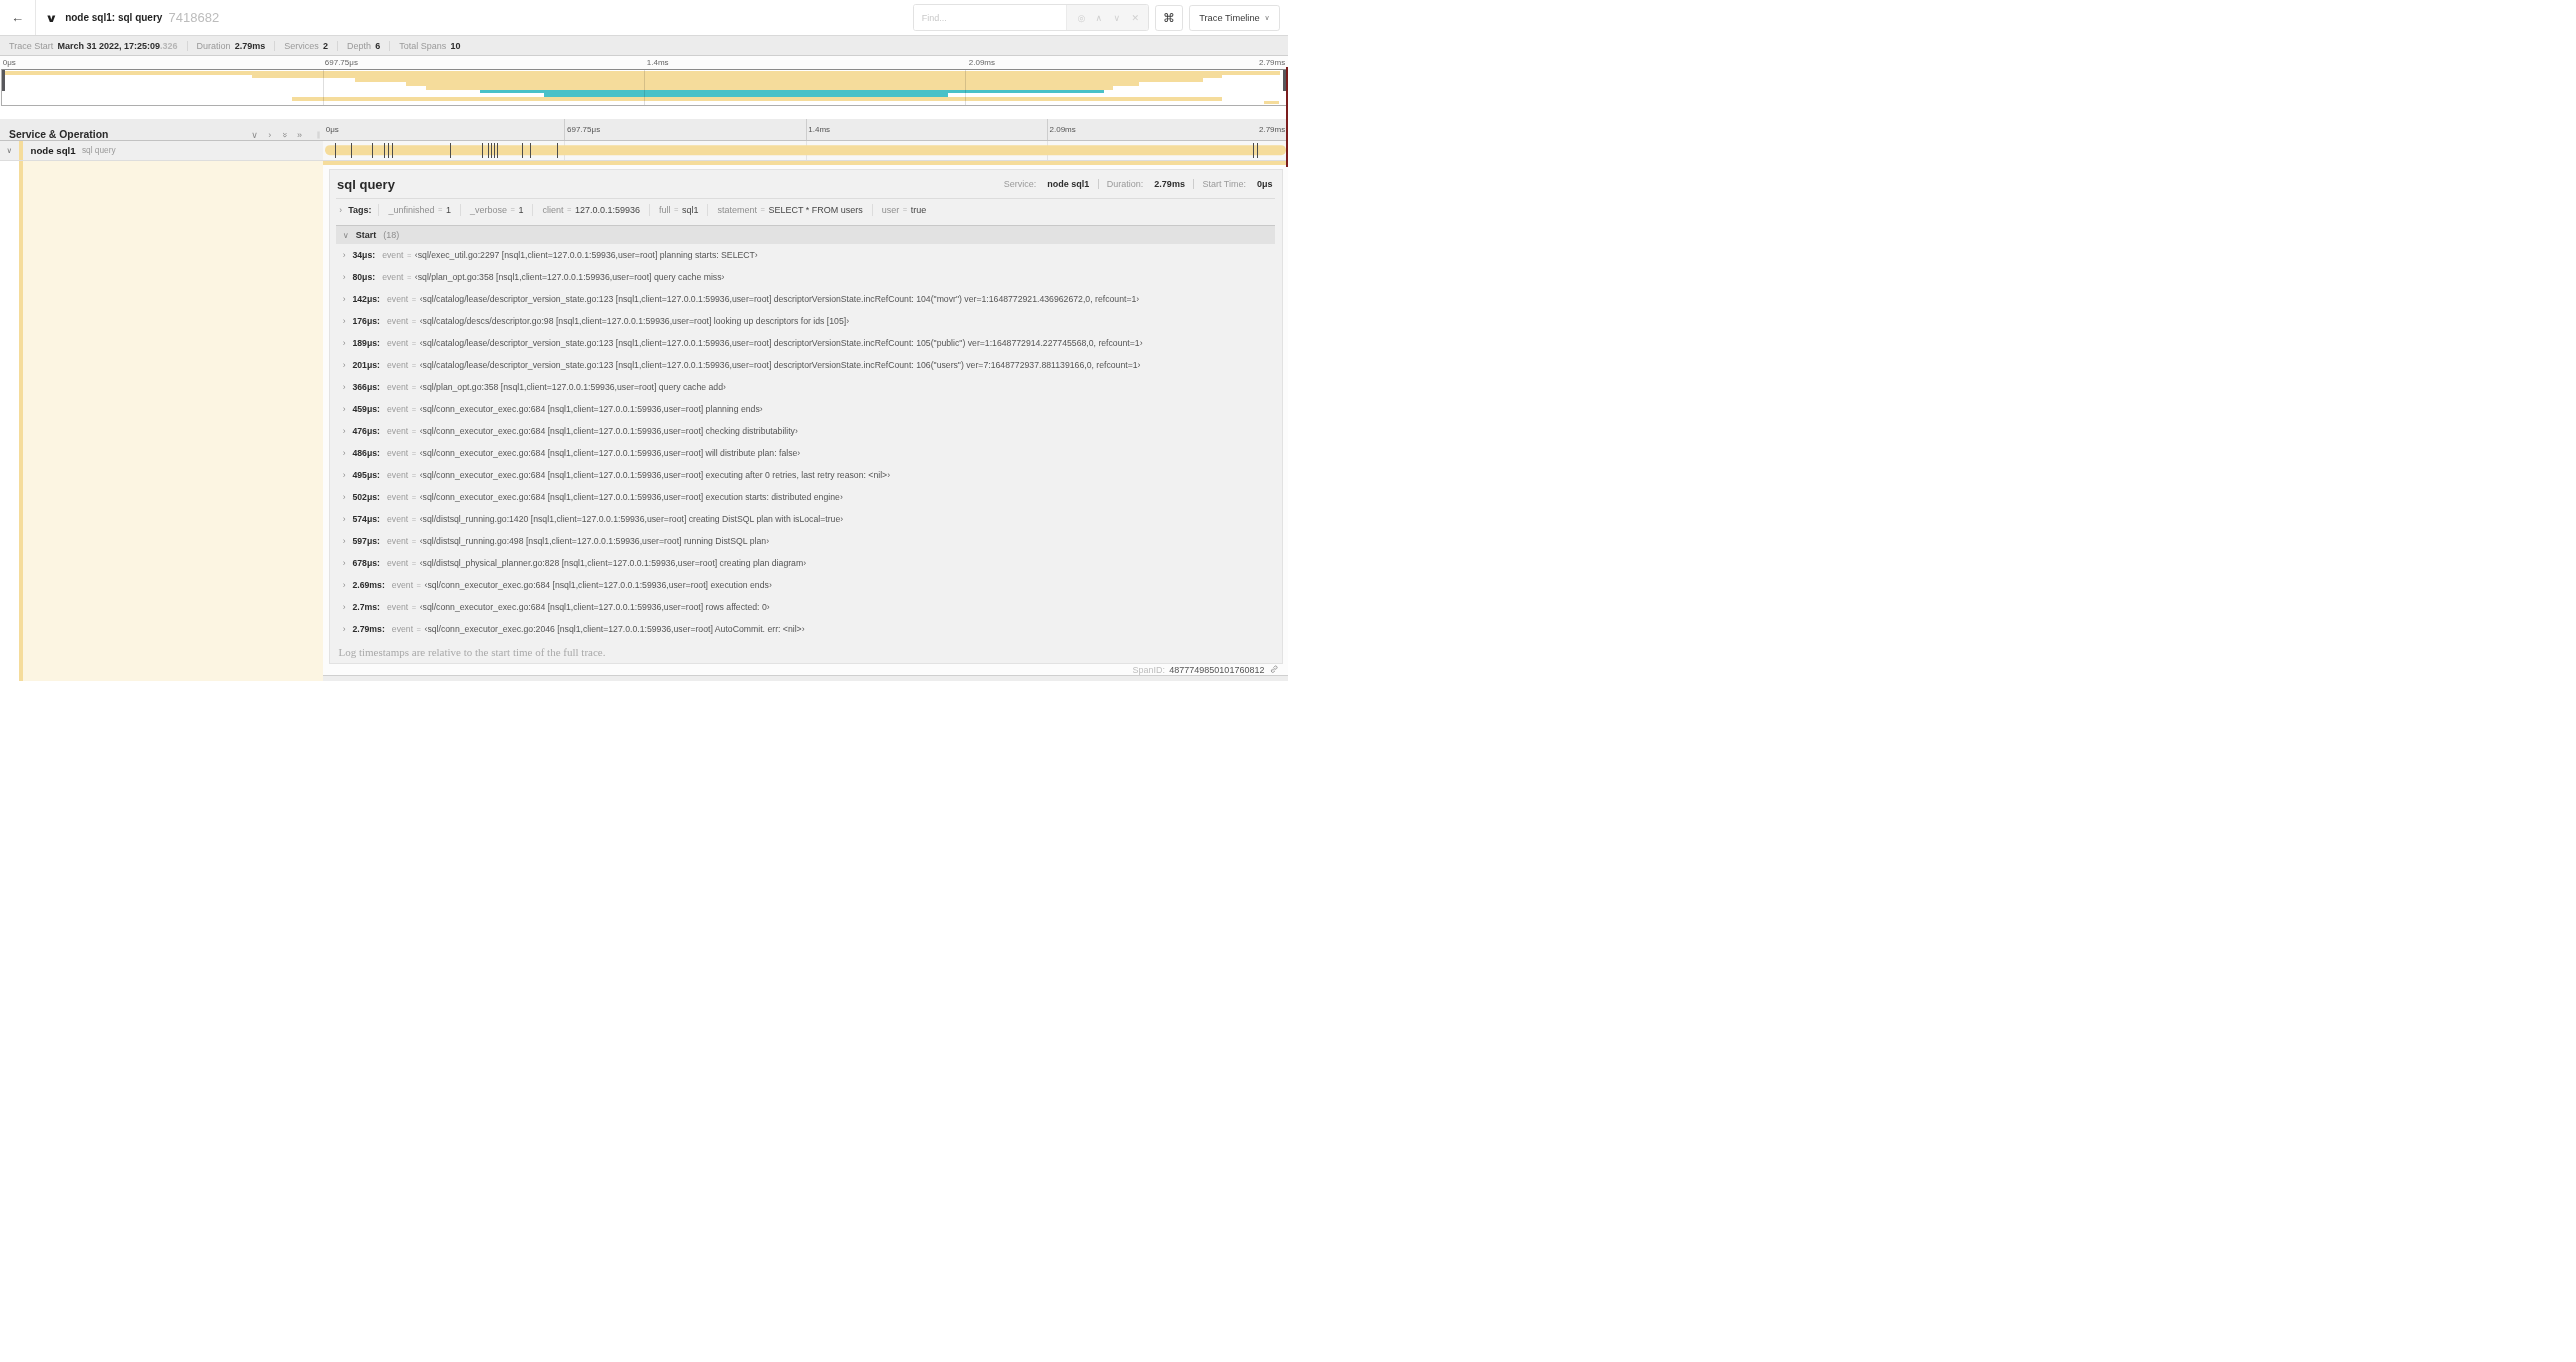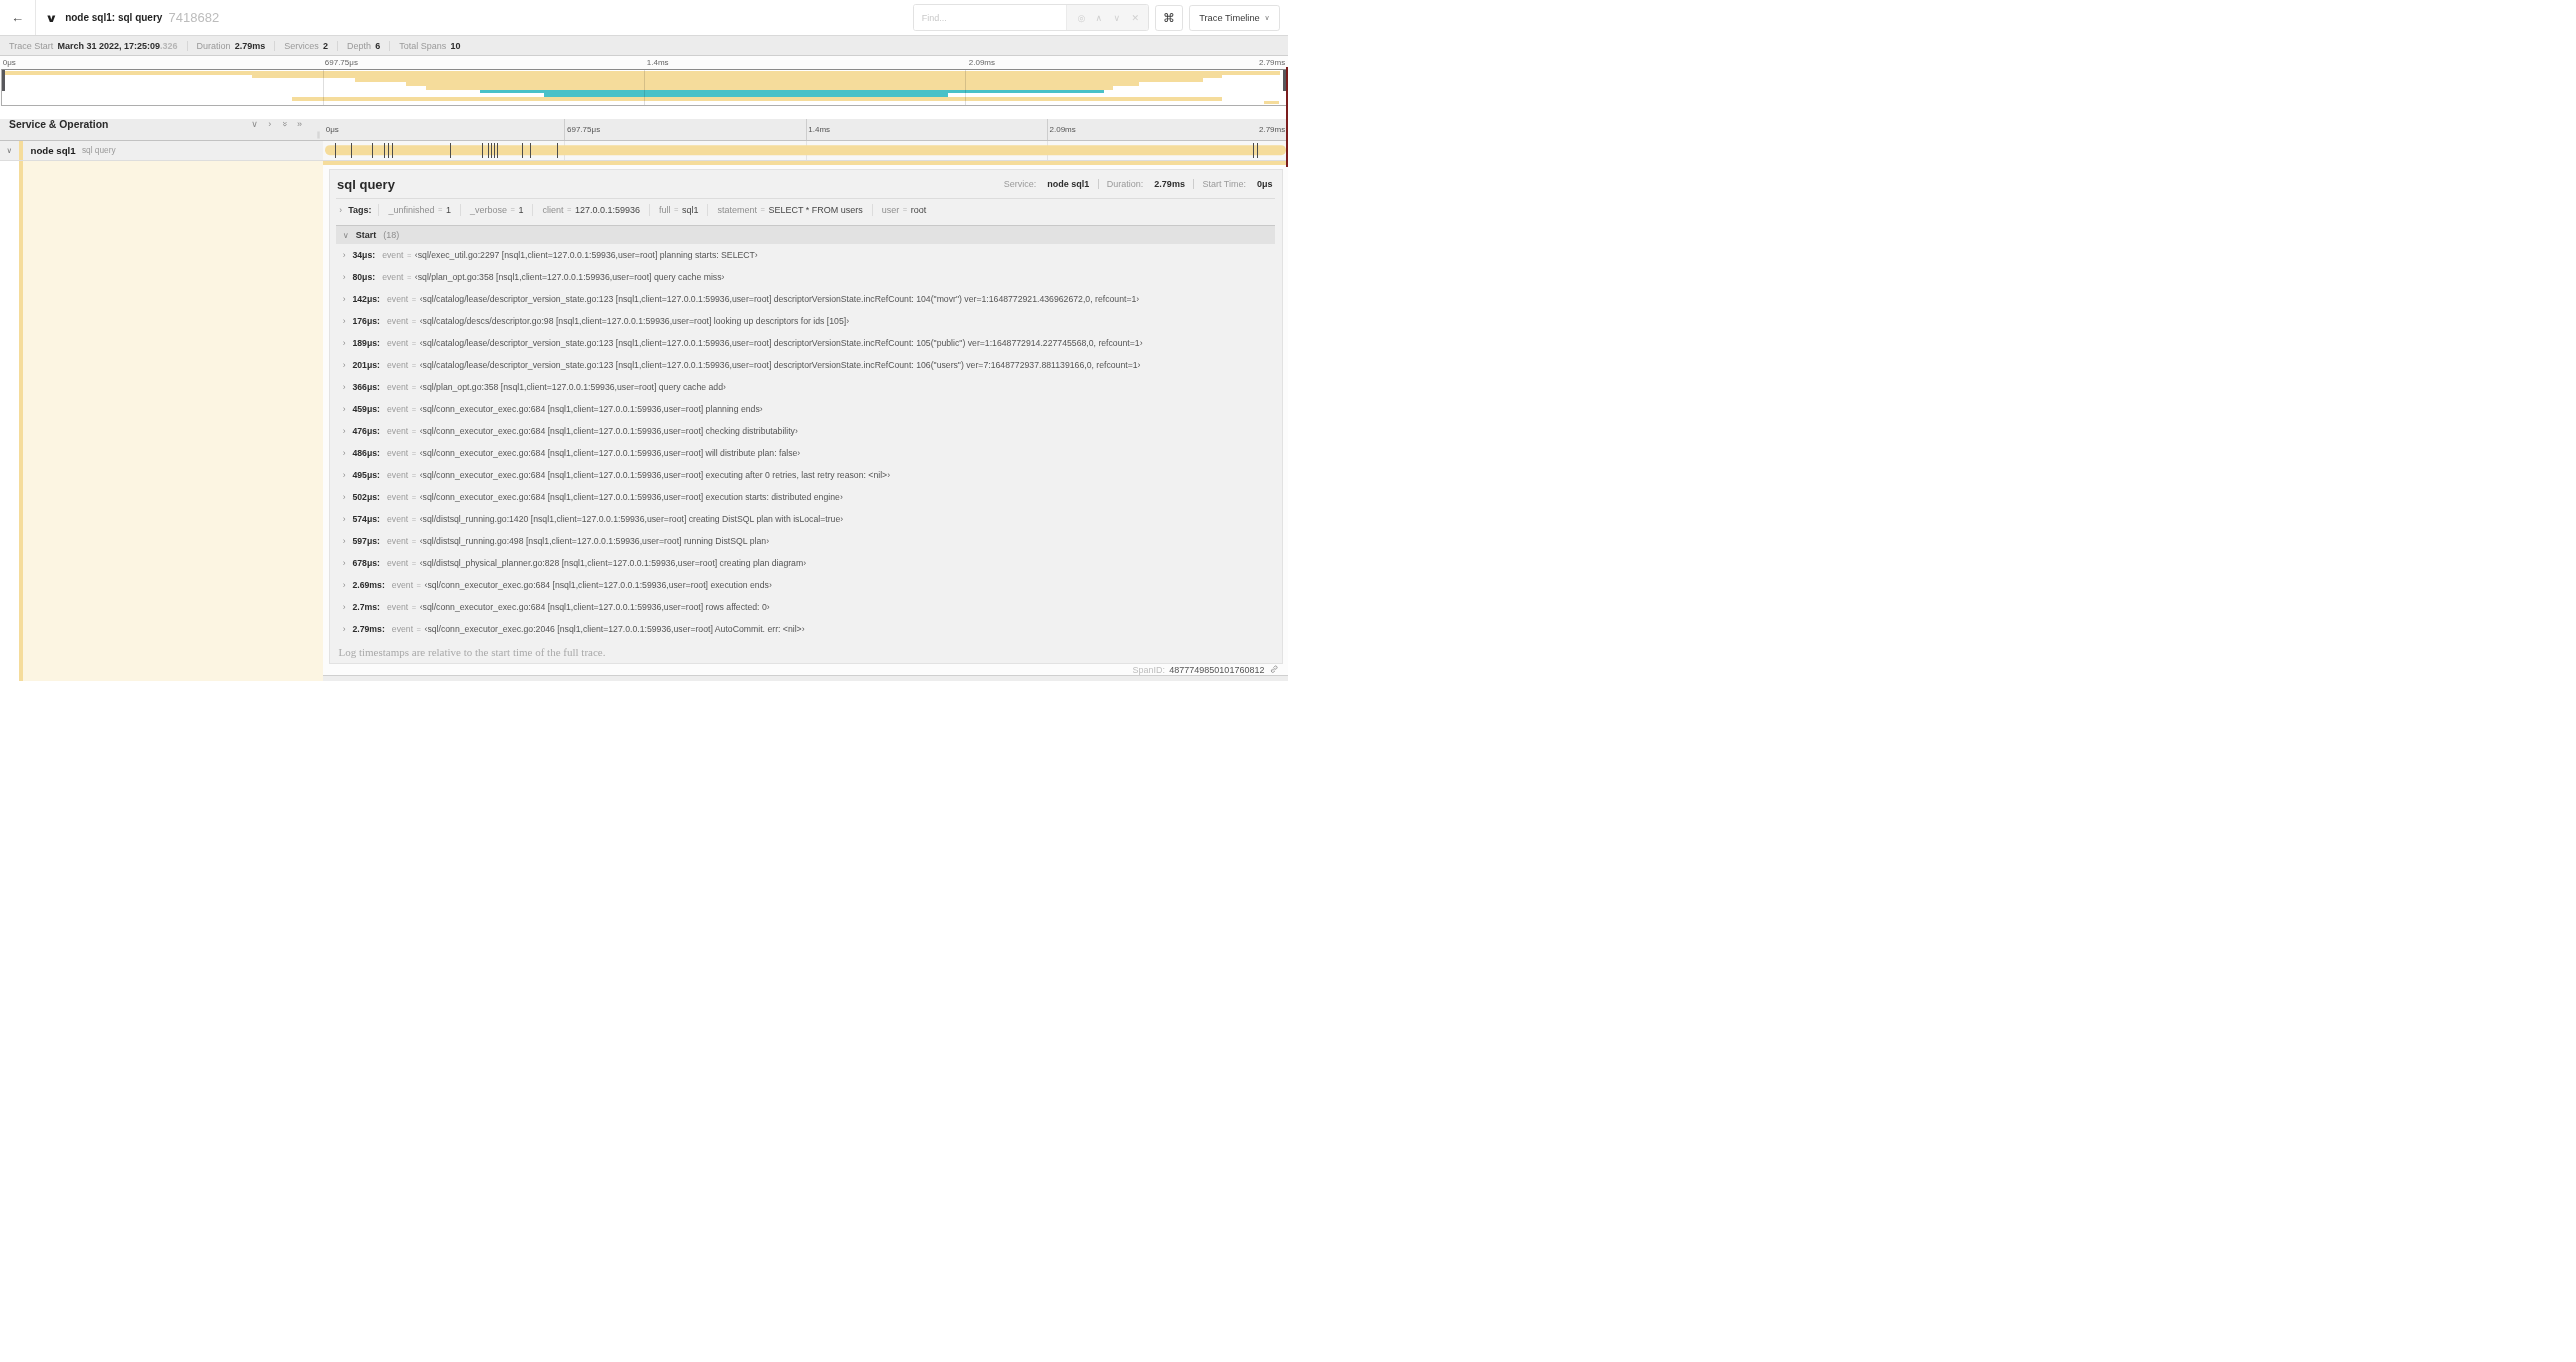--- a/index.html
+++ b/index.html
@@ -41,21 +41,21 @@
   .mm-row{height:3.7px;position:relative;}
   .mm-bar{position:absolute;top:0;bottom:0;}
   .gridline{position:absolute;top:0;bottom:0;width:0.7px;background:rgba(0,0,0,0.13);}
   .scrubber{position:absolute;top:0;width:2.8px;height:58%;background:#57575b;}
   .gap-strip{flex:0 0 12.5px;background:#fff;}
 
   
   .cols-header{flex:0 0 22px;display:flex;}
   .col-left{width:323px;flex:0 0 323px;position:relative;box-sizing:border-box;}
   .col-right{flex:1;position:relative;box-sizing:border-box;}
-  .cols-header .col-left{background:#ececec;border-bottom:0.7px solid #c2c2c2;display:flex;align-items:flex-start;padding-left:9px;}
+  .cols-header .col-left{background:#ececec;border-bottom:0.7px solid #c2c2c2;display:flex;align-items:flex-end;padding-left:9px;}
   .so-title{font-weight:700;font-size:10.4px;color:#2a2a2a;}
   .hdr-icons{margin-left:auto;display:flex;align-items:center;gap:10.4px;padding-right:21px;color:#8a8a8a;font-size:9px;}
   .hdr-icons span{cursor:pointer;}
   .rot90{display:inline-block;transform:rotate(90deg);}
   .grip{position:absolute;right:2.8px;bottom:1.4px;color:#c3c3c3;font-size:7px;}
   .cols-header .col-right{background:#ececec;border-bottom:0.7px solid #c2c2c2;font-size:8px;color:#555;}
   .tick-label{position:absolute;top:6.2px;}
   .mm-labels .tick-label{top:2.1px;}
 
   
@@ -321,21 +321,21 @@
               <span class="tag-value">sql1</span>
             </span>
             <span class="tag">
               <span class="tag-key">statement</span>
               <span class="tag-eq">=</span>
               <span class="tag-value">SELECT * FROM users</span>
             </span>
             <span class="tag">
               <span class="tag-key">user</span>
               <span class="tag-eq">=</span>
-              <span class="tag-value">root</span>
+              <span class="tag-value">true</span>
             </span>
           </div>
         <div class="logs">
           <div class="logs-header">
             <span class="small-chev">∨</span>
             <span class="logs-title">Start</span>
             <span class="logs-count">(18)</span>
           </div>
           <div id="logs-body">
               <div class="log-row">

